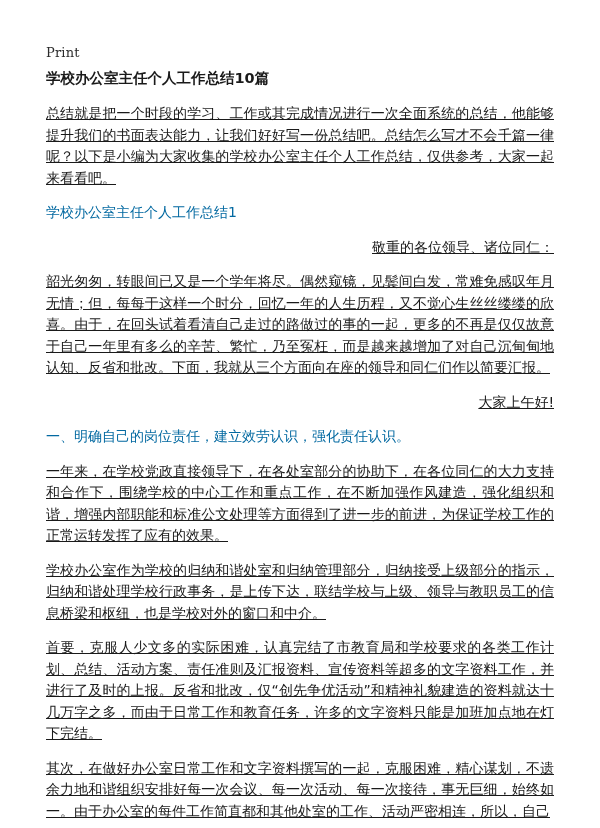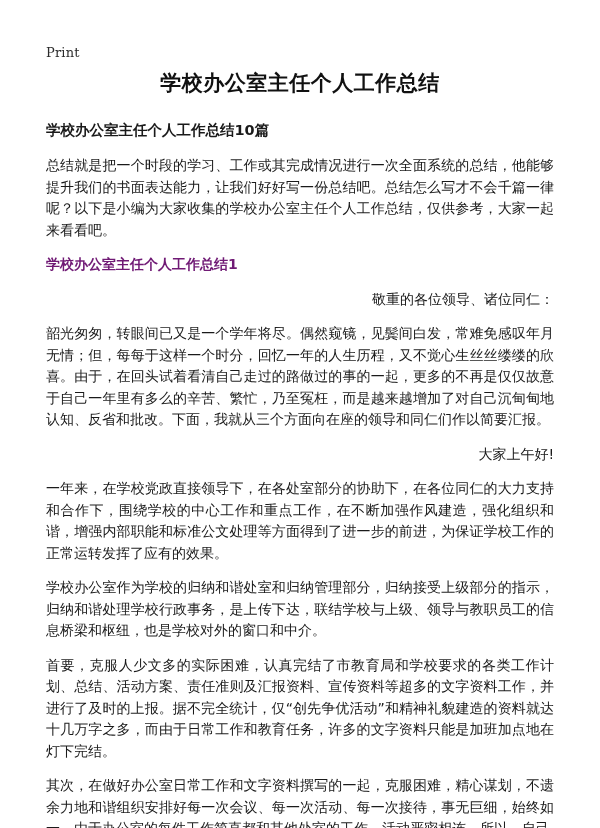--- a/index.html
+++ b/index.html
@@ -54,62 +54,63 @@
     margin: 0 0 14px 0;
   }
   p.para {
     font-size: 14px;
     line-height: 21.5px;
     color: #1a1a1a;
     margin: 0 0 13px 0;
     text-align: justify;
     text-justify: inter-ideograph;
     word-break: break-all;
+    text-decoration: underline;
   }
   p.heading {
     font-size: 14px;
     line-height: 21.5px;
-    font-weight: 700;
-    color: #701a75;
+    font-weight: 400;
+    color: #0369a1;
     margin: 0 0 13px 0;
     text-align: left;
   }
   p.short {
     text-align: right;
   }
   .clipped {
     overflow: hidden;
   }
 </style>
 </head>
 <body>
 
 <div class="page">
 
   <a class="print-link">Print</a>
 
   <div class="content clipped">
 
-    <h1 class="doc-title">学校办公室主任个人工作总结</h1>
 
     <p class="subtitle">学校办公室主任个人工作总结10篇</p>
 
     <p class="para">总结就是把一个时段的学习、工作或其完成情况进行一次全面系统的总结，他能够提升我们的书面表达能力，让我们好好写一份总结吧。总结怎么写才不会千篇一律呢？以下是小编为大家收集的学校办公室主任个人工作总结，仅供参考，大家一起来看看吧。</p>
 
     <p class="heading">学校办公室主任个人工作总结1</p>
 
     <p class="para short">敬重的各位领导、诸位同仁：</p>
 
     <p class="para">韶光匆匆，转眼间已又是一个学年将尽。偶然窥镜，见鬓间白发，常难免感叹年月无情；但，每每于这样一个时分，回忆一年的人生历程，又不觉心生丝丝缕缕的欣喜。由于，在回头试着看清自己走过的路做过的事的一起，更多的不再是仅仅故意于自己一年里有多么的辛苦、繁忙，乃至冤枉，而是越来越增加了对自己沉甸甸地认知、反省和批改。下面，我就从三个方面向在座的领导和同仁们作以简要汇报。</p>
 
     <p class="para short">大家上午好!</p>
 
+    <p class="heading">一、明确自己的岗位责任，建立效劳认识，强化责任认识。</p>
 
     <p class="para">一年来，在学校党政直接领导下，在各处室部分的协助下，在各位同仁的大力支持和合作下，围绕学校的中心工作和重点工作，在不断加强作风建造，强化组织和谐，增强内部职能和标准公文处理等方面得到了进一步的前进，为保证学校工作的正常运转发挥了应有的效果。</p>
 
     <p class="para">学校办公室作为学校的归纳和谐处室和归纳管理部分，归纳接受上级部分的指示，归纳和谐处理学校行政事务，是上传下达，联结学校与上级、领导与教职员工的信息桥梁和枢纽，也是学校对外的窗口和中介。</p>
 
-    <p class="para">首要，克服人少文多的实际困难，认真完结了市教育局和学校要求的各类工作计划、总结、活动方案、责任准则及汇报资料、宣传资料等超多的文字资料工作，并进行了及时的上报。据不完全统计，仅“创先争优活动”和精神礼貌建造的资料就达十几万字之多，而由于日常工作和教育任务，许多的文字资料只能是加班加点地在灯下完结。</p>
+    <p class="para">首要，克服人少文多的实际困难，认真完结了市教育局和学校要求的各类工作计划、总结、活动方案、责任准则及汇报资料、宣传资料等超多的文字资料工作，并进行了及时的上报。反省和批改，仅“创先争优活动”和精神礼貌建造的资料就达十几万字之多，而由于日常工作和教育任务，许多的文字资料只能是加班加点地在灯下完结。</p>
 
     <p class="para">其次，在做好办公室日常工作和文字资料撰写的一起，克服困难，精心谋划，不遗余力地和谐组织安排好每一次会议、每一次活动、每一次接待，事无巨细，始终如一。由于办公室的每件工作简直都和其他处室的工作、活动严密相连，所以，自己</p>
 
   </div>
 </div>
 
 </body></html>

